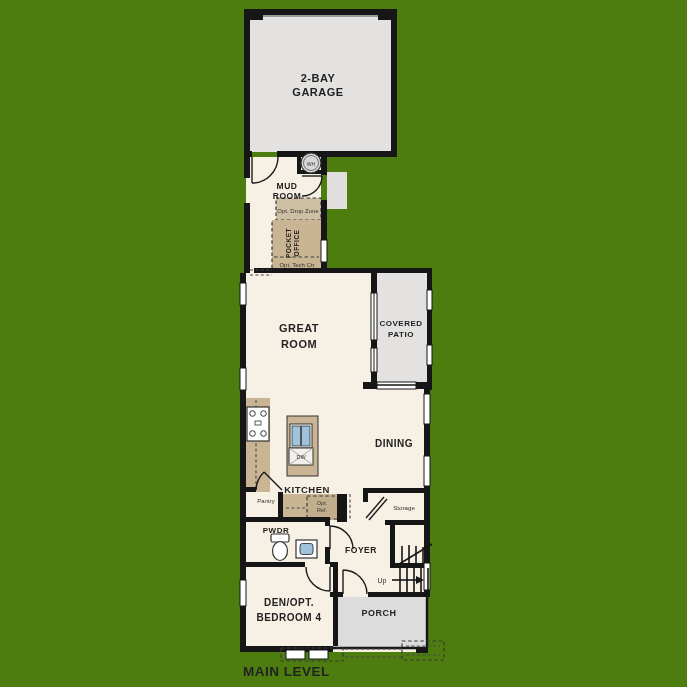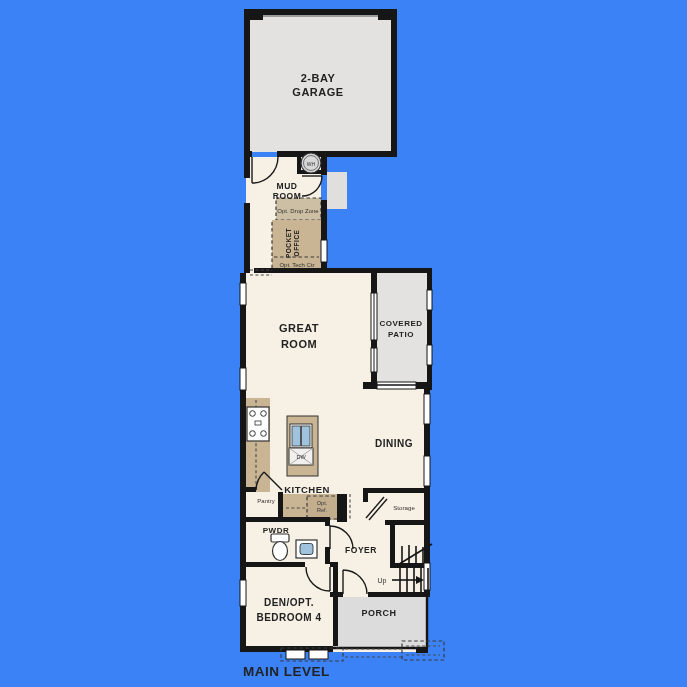--- a/index.html
+++ b/index.html
@@ -1,16 +1,16 @@
 <!DOCTYPE html>
 <html><head>
 <meta charset="utf-8">
 <style>
   html,body{margin:0;padding:0;background:#ffffff;}
-  .page{width:687px;height:687px;position:relative;background:#3b82f6;overflow:hidden;
+  .page{width:687px;height:687px;position:relative;background:#4d7c0f;overflow:hidden;
         font-family:"Liberation Sans", sans-serif;}
   svg{position:absolute;top:0;left:0;}
   .wall{fill:#161616;}
   .thinline{stroke:#161616;stroke-width:1.6;fill:none;}
   .door{stroke:#1a1a1a;stroke-width:1.4;fill:none;}
   .win{fill:#ffffff;stroke:#161616;stroke-width:1;}
   .fixture{fill:#ffffff;stroke:#333333;stroke-width:1.2;}
   .dash{stroke:#4a4a4a;stroke-width:1.1;fill:none;stroke-dasharray:3,2.4;}
   .dashbox{fill:none;stroke:#3a3a3a;stroke-width:1.2;stroke-dasharray:3.5,2.6;}
   .lbl{fill:#222222;font-weight:bold;letter-spacing:.5px;}

